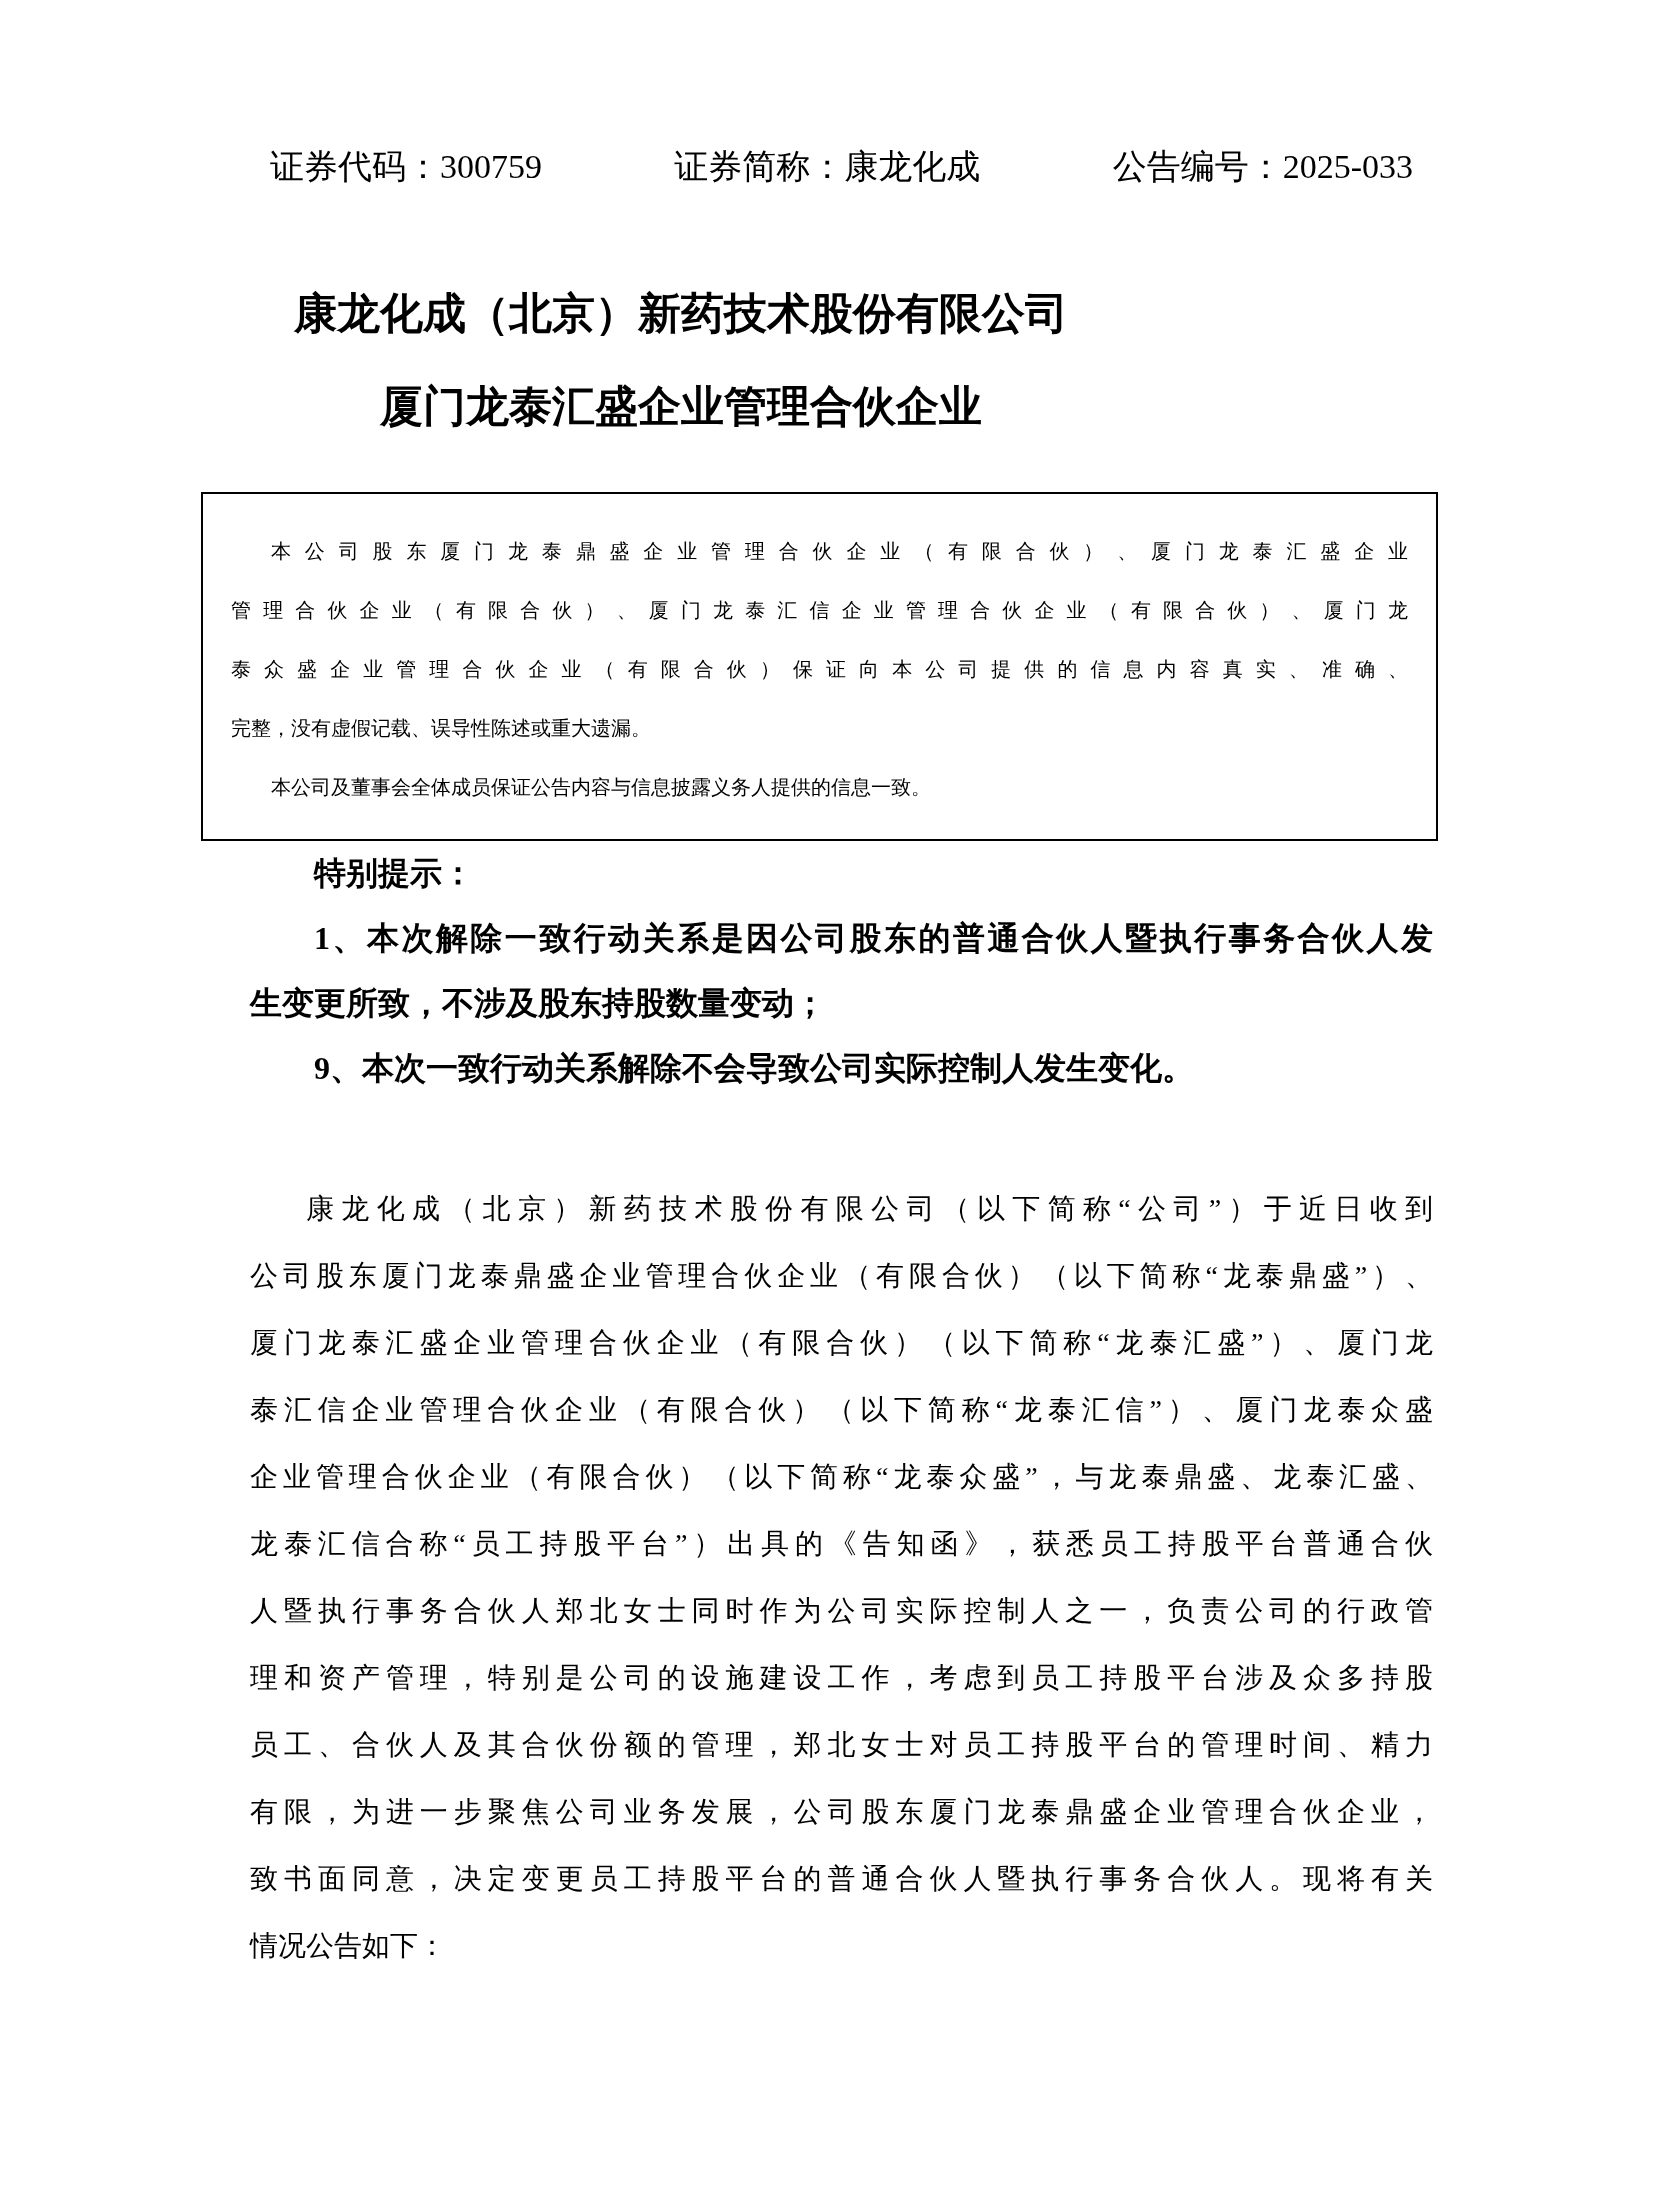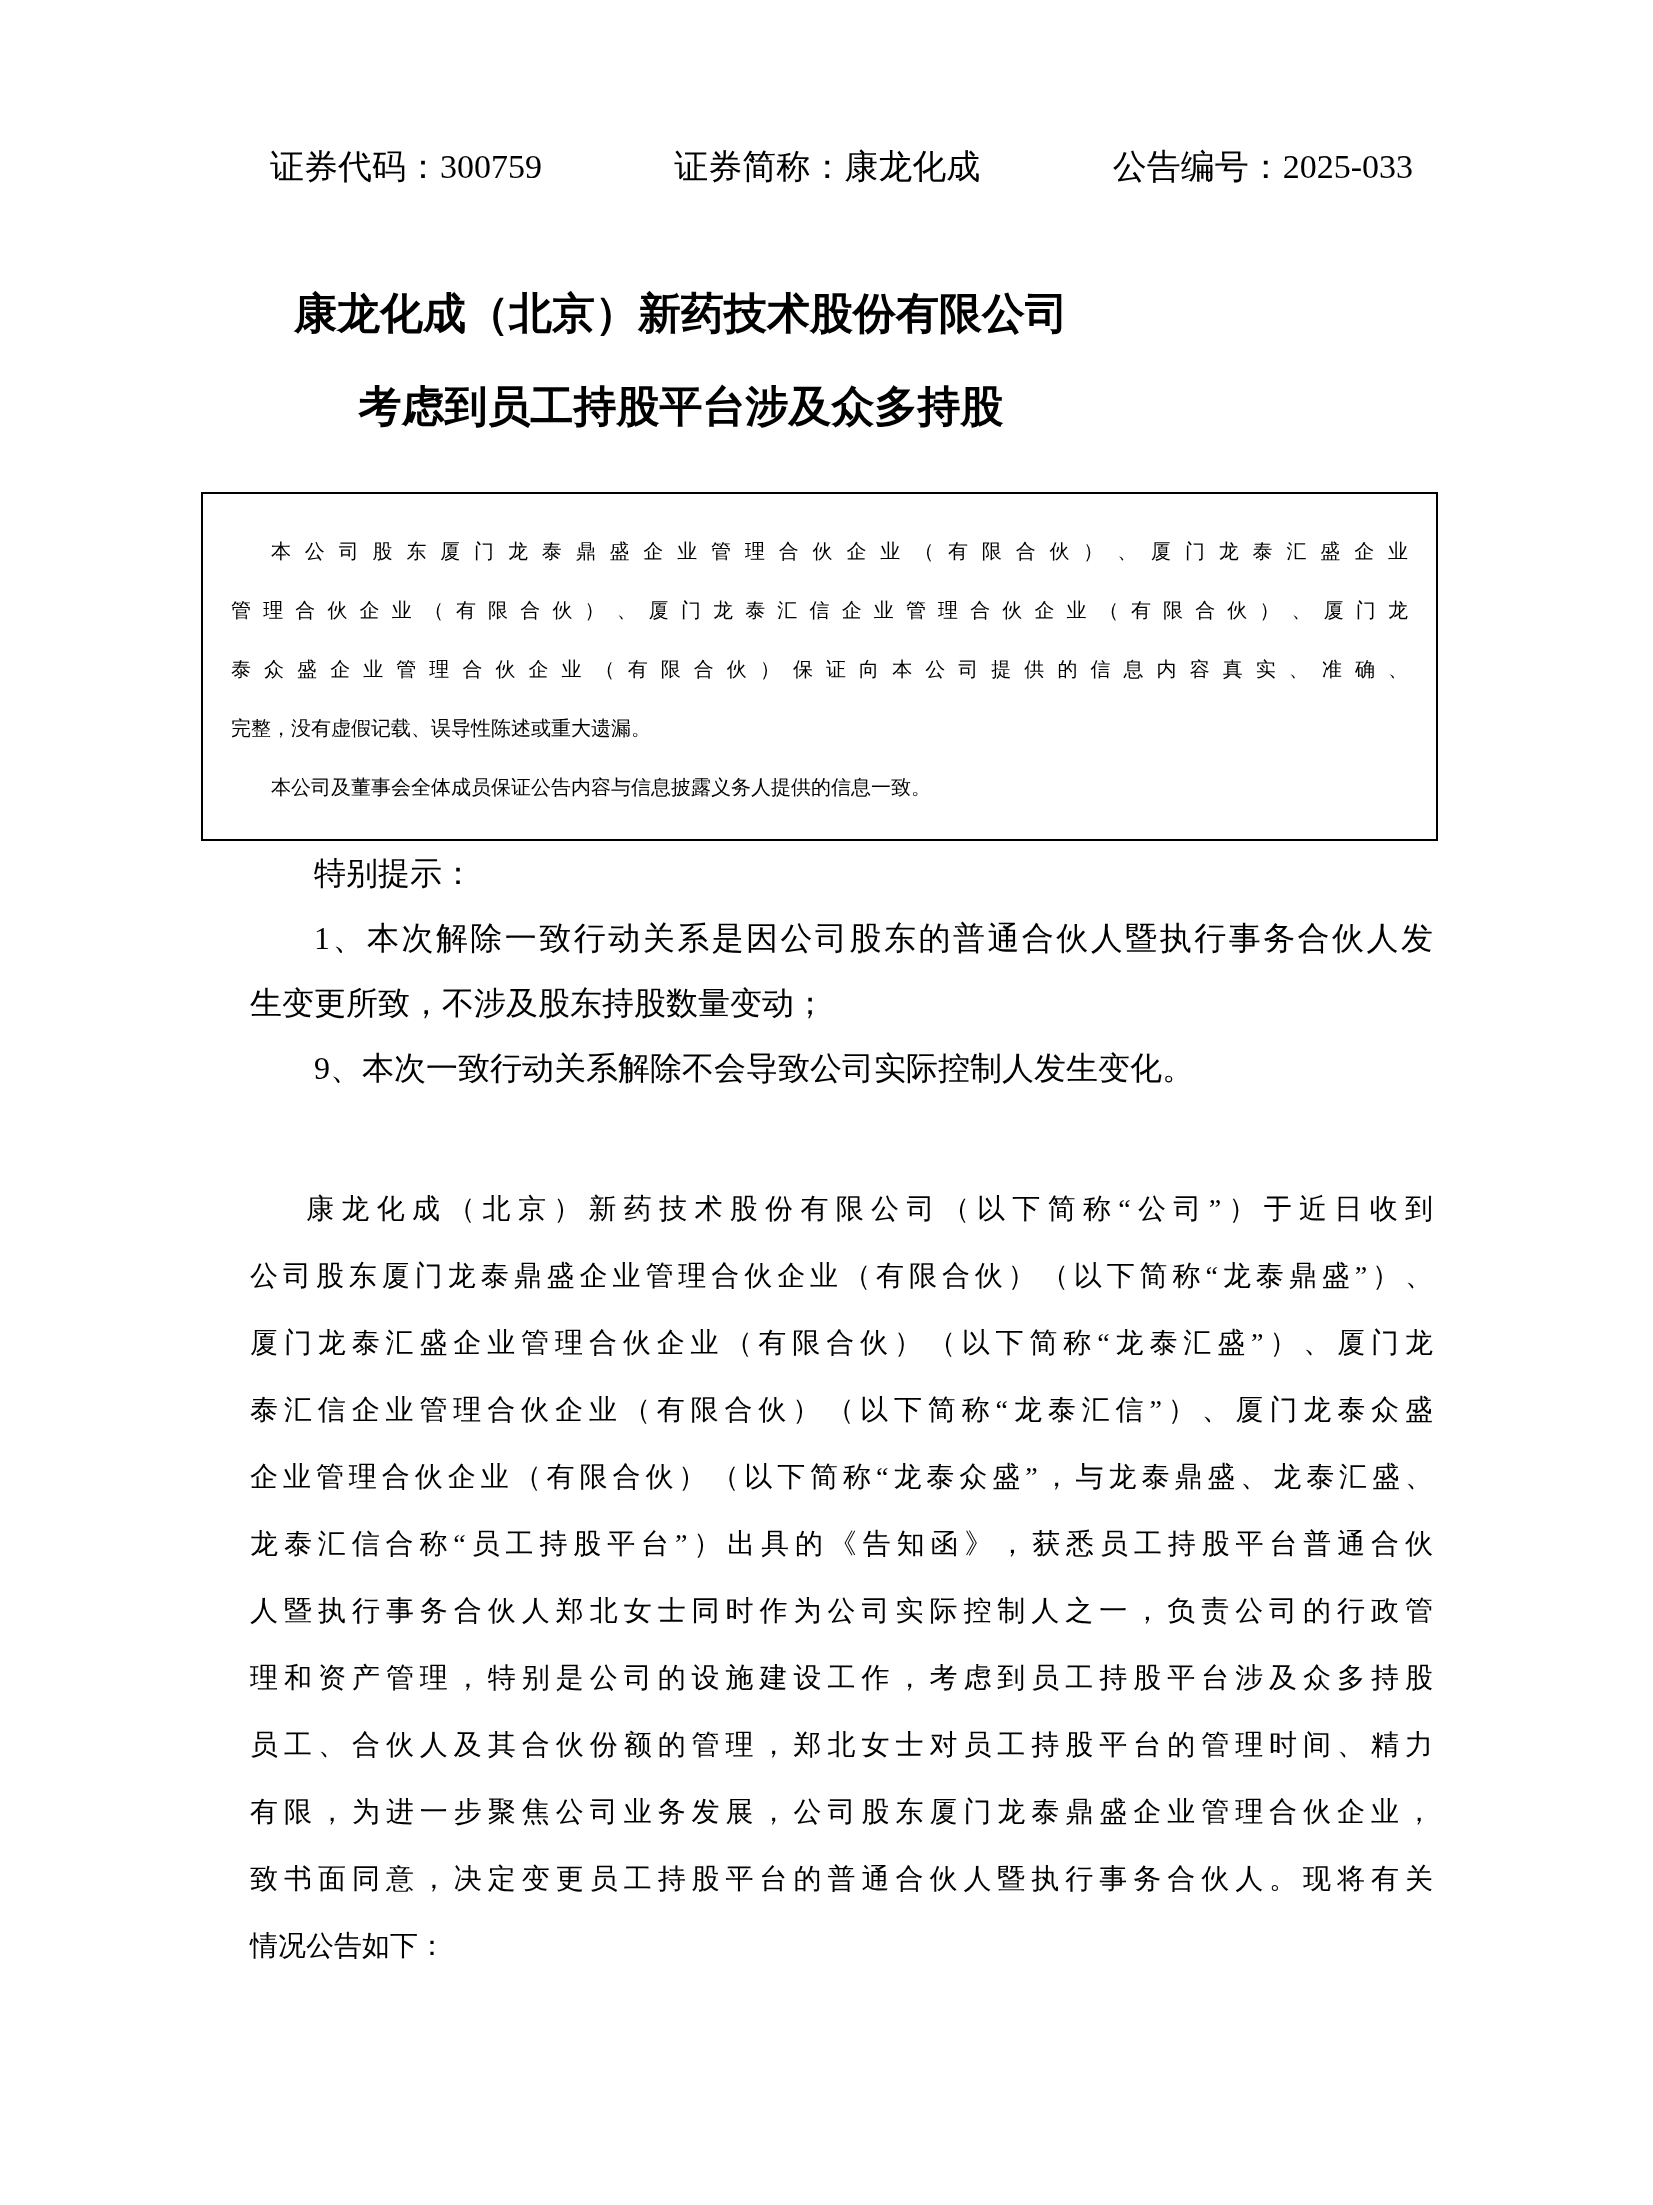--- a/index.html
+++ b/index.html
@@ -49,21 +49,21 @@
     padding: 28px 28px 0 28px;
     font-size: 20px;
   }
   .notice-box .line { line-height: 59px; }
 
   .special-block {
     position: absolute;
     top: 841px;
     left: 250px;
     width: 1183px;
-    font-weight: 400;
+    font-weight: 700;
     font-size: 32px;
   }
   .special-block .line { line-height: 65px; }
 
   .body-block {
     position: absolute;
     top: 1175px;
     left: 250px;
     width: 1183px;
     font-size: 28px;
@@ -83,21 +83,21 @@
 <div class="page">
 
   <div class="header-row serif">
     <span>证券代码：300759</span>
     <span>证券简称：康龙化成</span>
     <span>公告编号：2025-033</span>
   </div>
 
   <div class="title-block sans">
     <div class="title-line">康龙化成（北京）新药技术股份有限公司</div>
-    <div class="title-line">考虑到员工持股平台涉及众多持股</div>
+    <div class="title-line">厦门龙泰汇盛企业管理合伙企业</div>
   </div>
 
   <div class="notice-box serif">
     <div class="line indent justify">本公司股东厦门龙泰鼎盛企业管理合伙企业（有限合伙）、厦门龙泰汇盛企业</div>
     <div class="line justify">管理合伙企业（有限合伙）、厦门龙泰汇信企业管理合伙企业（有限合伙）、厦门龙</div>
     <div class="line justify">泰众盛企业管理合伙企业（有限合伙）保证向本公司提供的信息内容真实、准确、</div>
     <div class="line">完整，没有虚假记载、误导性陈述或重大遗漏。</div>
     <div class="line indent">本公司及董事会全体成员保证公告内容与信息披露义务人提供的信息一致。</div>
   </div>
 

